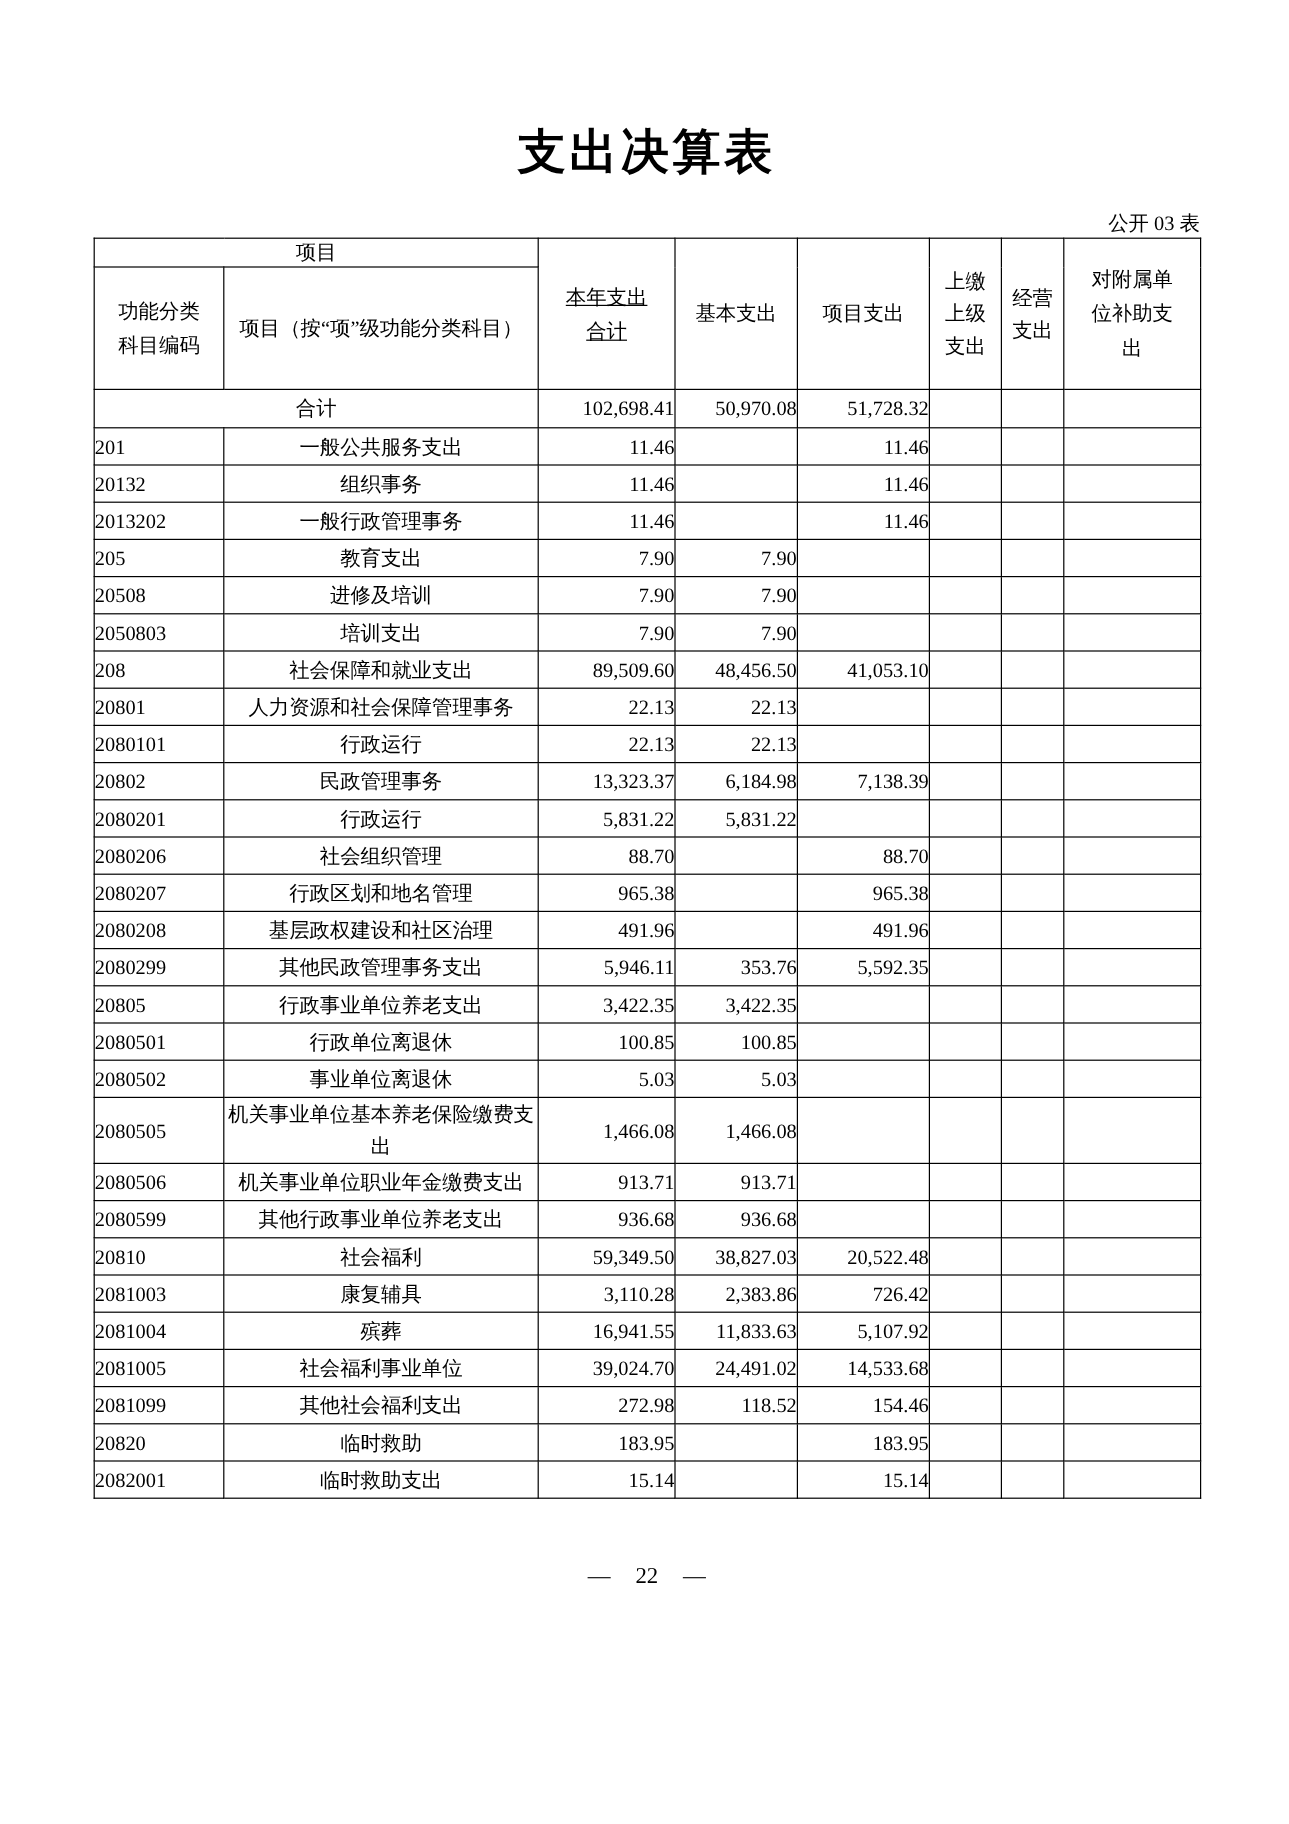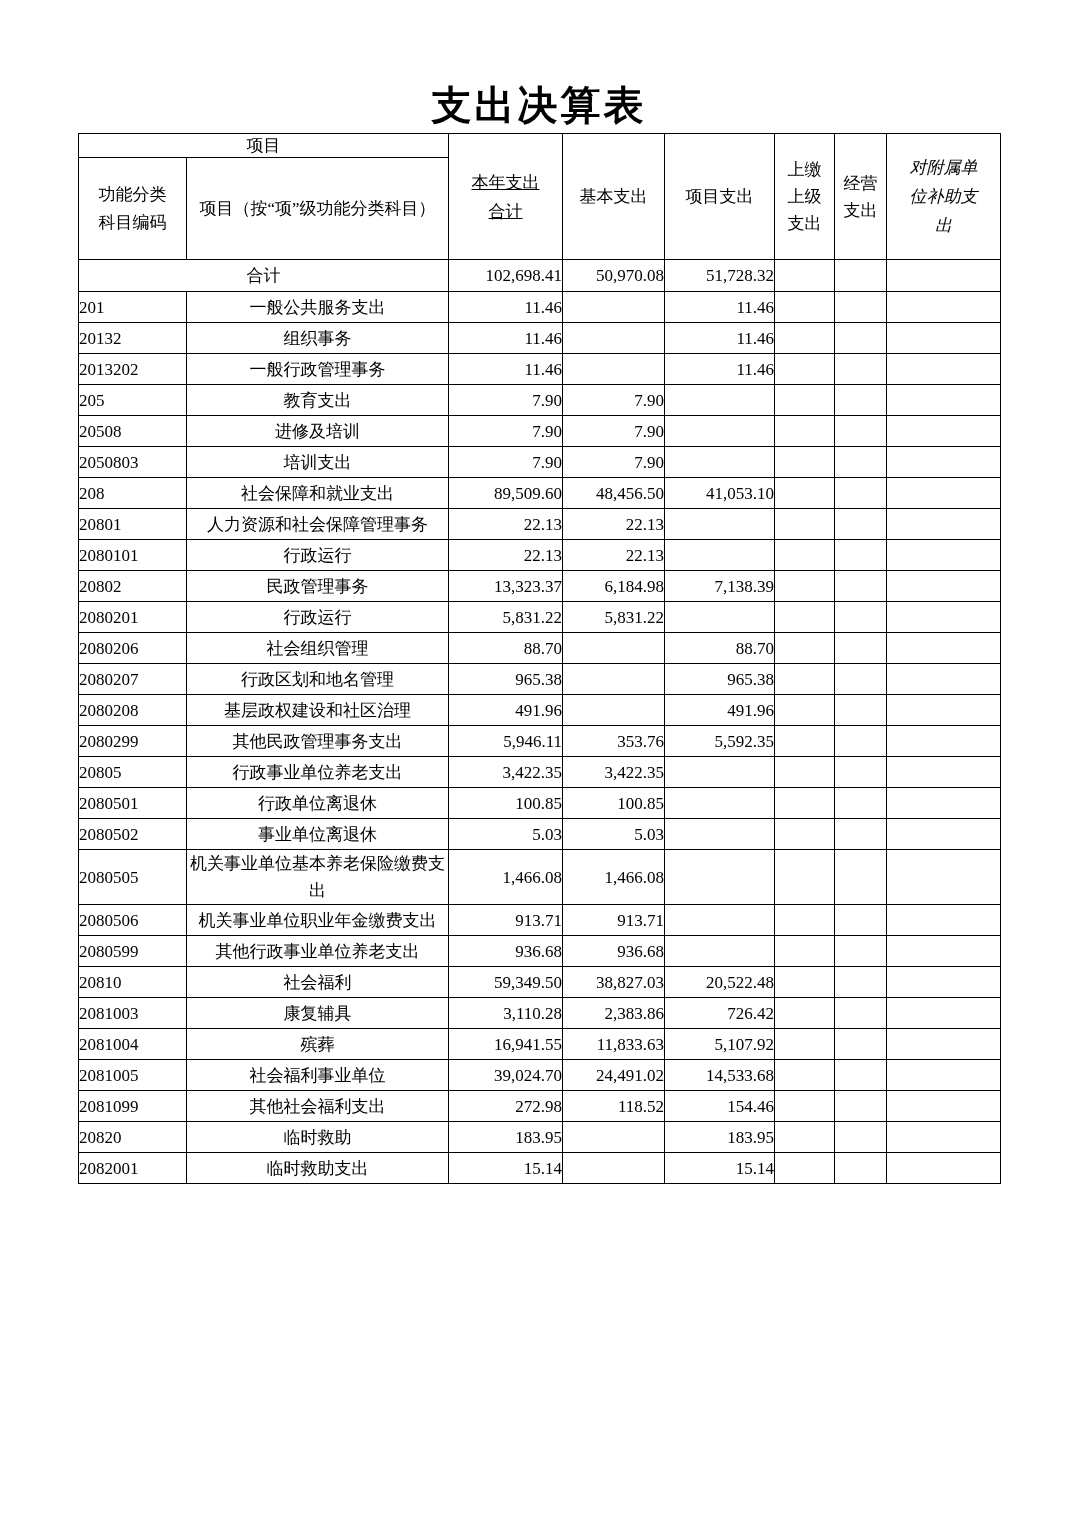--- a/index.html
+++ b/index.html
@@ -17,21 +17,21 @@
     height: 1520px;
     overflow: hidden;
     background: #ffffff;
   }
   .content {
     width: 922px;
     margin-left: 78px;
   }
   .doc-title {
     margin: 0;
-    padding-top: 78px;
+    padding-top: 99px;
     text-align: center;
     font-size: 40px;
     font-weight: bold;
     letter-spacing: 3px;
   }
   .meta-code {
     margin-top: 22px;
     text-align: right;
     font-size: 17px;
     line-height: 22px;
@@ -60,21 +60,21 @@
   .budget th { text-align: center; }
   th.h-group { height: 19px; }
   tr.header-row-sub th { height: 102px; }
   th.h-code     { padding: 0 18px; line-height: 28px; }
   th.h-name     { padding: 0 2px;  line-height: 28px; }
   th.h-total    { padding: 0 20px; line-height: 29px; text-decoration: underline; }
   th.h-basic    { padding: 0 4px;  line-height: 28px; margin-top: 24px; }
   th.h-project  { padding: 0 20px;  line-height: 28px; }
   th.h-upper    { padding: 0 9px;  line-height: 27px; }
   th.h-operating{ padding: 0 6px;  line-height: 27px; }
-  th.h-subsidy  { padding: 12px 20px; line-height: 29px; font-style: italic; }
+  th.h-subsidy  { padding: 12px 20px; line-height: 29px; }
   .cell-code {
     text-align: left;
     padding: 2px 2px 2px 9px;
     height: 31px;
     line-height: 27px;
   }
   .cell-name {
     text-align: center;
     padding: 2px 20px 2px 10px;
     line-height: 27px;
@@ -97,20 +97,21 @@
   }
 </style>
 </head>
 <body>
 
 <div class="sheet">
   <div class="content">
 
     <h1 class="doc-title">支出决算表</h1>
 
+    <div class="meta-code">公开 03 表</div>
 
 
     <table class="budget">
       <colgroup>
         <col style="width:108px">
         <col style="width:262px">
         <col style="width:114px">
         <col style="width:102px">
         <col style="width:110px">
         <col style="width:60px">
@@ -418,15 +419,16 @@
             <td class="cell-num">15.14</td>
             <td class="cell-num"></td>
             <td class="cell-num">15.14</td>
             <td class="cell-num"></td>
             <td class="cell-num"></td>
             <td class="cell-num"></td>
           </tr>
         </tbody>
     </table>
 
+    <div class="page-number">— 22 —</div>
 
   </div>
 </div>
 
 </body></html>

